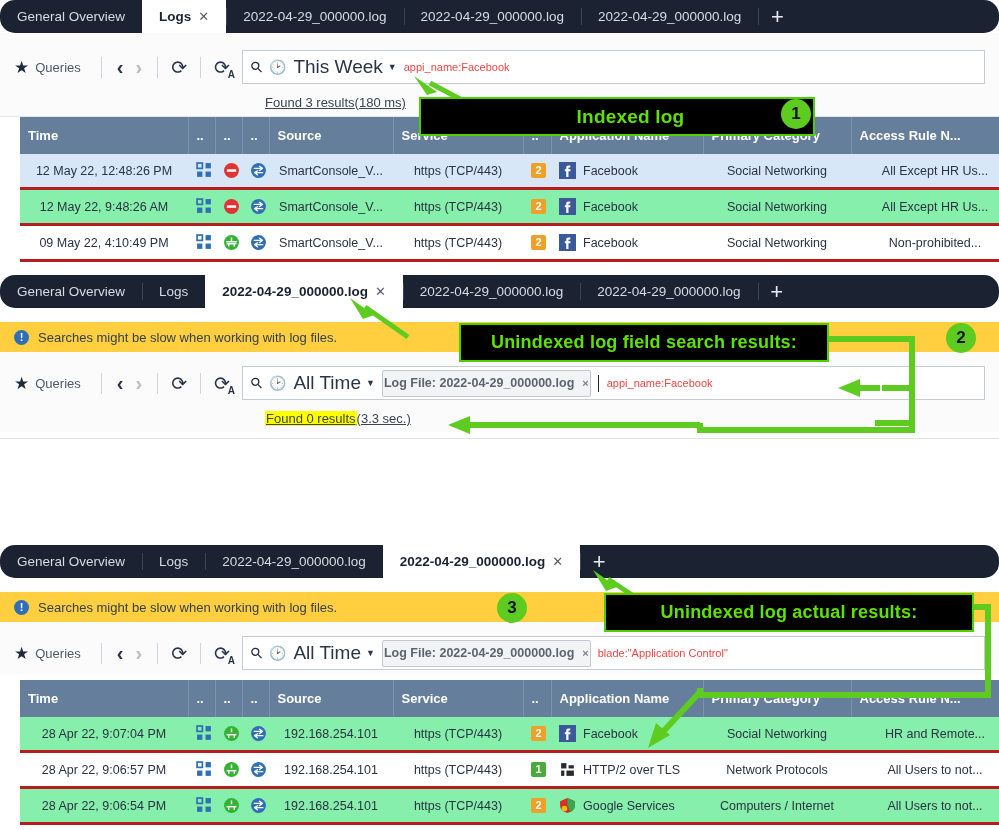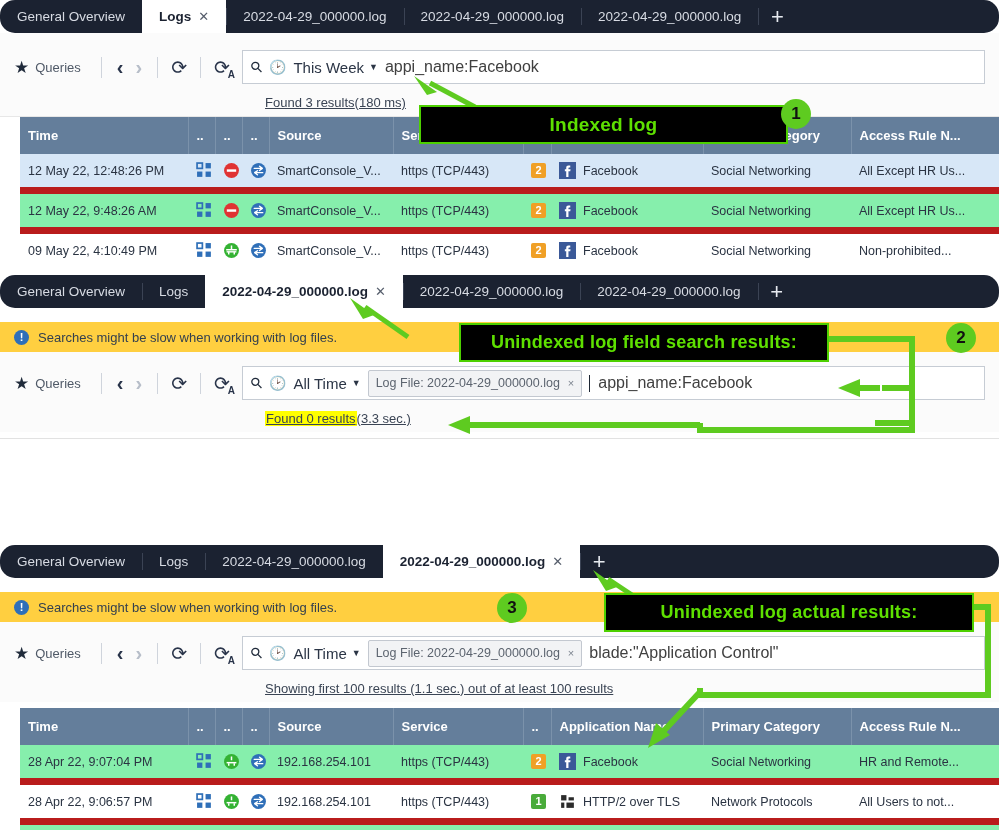--- a/index.html
+++ b/index.html
@@ -67,44 +67,44 @@
   .refreshA{position:relative;font-size:19px;line-height:1;color:#29344a;padding:0 4px;}
   .refreshA sub{position:absolute;right:-1px;bottom:-3px;font-size:10px;font-weight:bold;}
 
   .searchbox{
     flex:1;height:32px;background:#fff;border:1px solid #c6ccd4;
     display:flex;align-items:center;gap:7px;padding:0 8px;margin-right:0;
     position:relative;
   }
   .mag{font-size:15px;color:#1f2a3a;font-weight:bold;transform:rotate(-45deg);display:inline-block;}
   .clockico{font-size:14px;color:#35404f;}
-  .timetxt{font-size:15px;color:#2b3546;}
+  .timetxt{font-size:19px;color:#2b3546;}
   .caret{font-size:9px;color:#2b3546;margin-left:-2px;}
   .chip{
     display:inline-flex;align-items:center;gap:8px;border:1px solid #c3c8d0;
-    background:#f2f3f5;border-radius:2px;padding:2px 7px;height:21px;
-    font-size:12.5px;color:#5c646f;white-space:nowrap;
+    background:#f2f3f5;border-radius:2px;padding:2px 1px;height:21px;
+    font-size:12.5px;color:#5c646f;white-space:nowrap;font-weight:bold;
   }
   .chip .cx{font-size:11px;color:#7c848f;}
-  .qtext{font-size:16px;color:#404040;white-space:nowrap;}
+  .qtext{font-size:11px;color:#ef4444;white-space:nowrap;}
   .qcaret{display:inline-block;width:1px;height:17px;background:#1d2633;margin-right:1px;vertical-align:middle;}
 
   .foundrow{height:28px;display:flex;align-items:center;padding-left:265px;font-size:13px;color:#3a4454;text-decoration:underline;}
   .hl{background:#ffff00;padding:0 1px;}
 
   
   .tbl{width:100%;border-collapse:collapse;table-layout:fixed;margin-left:20px;}
   .tbl th{
     background:#647e9b;color:#ffffff;font-size:13px;text-align:left;
     padding:6px 8px;font-weight:bold;border-right:1px solid #7b92ab;height:25px;
     white-space:nowrap;overflow:hidden;
   }
   .tbl td{
     font-size:12.5px;color:#2a3342;padding:5px 8px;height:23px;
-    border-bottom:7px solid #b91c1c;white-space:nowrap;overflow:hidden;
+    border-bottom:3px solid #b91c1c;white-space:nowrap;overflow:hidden;text-align:center;
   }
   tr.sel td{background:#d7e7f7;}
   tr.alt td{background:#86efac;}
   tr.plain td{background:#ffffff;}
   .ico{width:17px;height:17px;display:inline-block;vertical-align:middle;}
   .td-ic{padding:3px 4px;text-align:center;}
   .appcell{display:flex;align-items:center;gap:7px;}
   .numbadge{
     width:15px;height:15px;border-radius:2px;color:#fff;font-size:11px;font-weight:bold;
     display:inline-flex;align-items:center;justify-content:center;flex:none;line-height:1;
@@ -303,21 +303,21 @@
         <td>Non-prohibited...</td>
       </tr>
     </tbody>
   </table>
 
   <div class="anno">
     <svg class="arrowlayer" width="999" height="265">
       <path d="M475 107 L430 83" stroke="#5ecb20" stroke-width="5" fill="none"></path>
       <path d="M414 76 L437 92 L427 95 Z" fill="#5ecb20"></path>
     </svg>
-    <div class="callout" style="left:419px;top:105px;width:365px;height:35px;">
+    <div class="callout" style="left:419px;top:97px;width:365px;height:35px;padding-left:27px;">
       <span>Indexed log</span>
     </div>
     <div class="numcircle" style="left:781px;top:99px;">
       <span>1</span>
     </div>
   </div>
 </div>
 
 <div class="panel panel-2">
 
@@ -453,23 +453,20 @@
         <span class="mag">⚲</span>
         <span class="clockico">🕑</span>
         <span class="timetxt">All Time</span>
         <span class="caret">▼</span>
         <span class="chip">
           <span>Log File: 2022-04-29_000000.log</span>
           <span class="cx">×</span>
         </span>
         <span class="qtext">blade:"Application Control"</span>
       </div>
-    </div>
-    <div class="foundrow">
-      <span>Showing first 100 results (1.1 sec.) out of at least 100 results</span>
     </div>
   </div>
 
   <table class="tbl" style="margin-top:6px;">
     <colgroup>
       <col style="width:168px">
         <col style="width:27px">
         <col style="width:27px">
         <col style="width:27px">
       <col style="width:124px">

